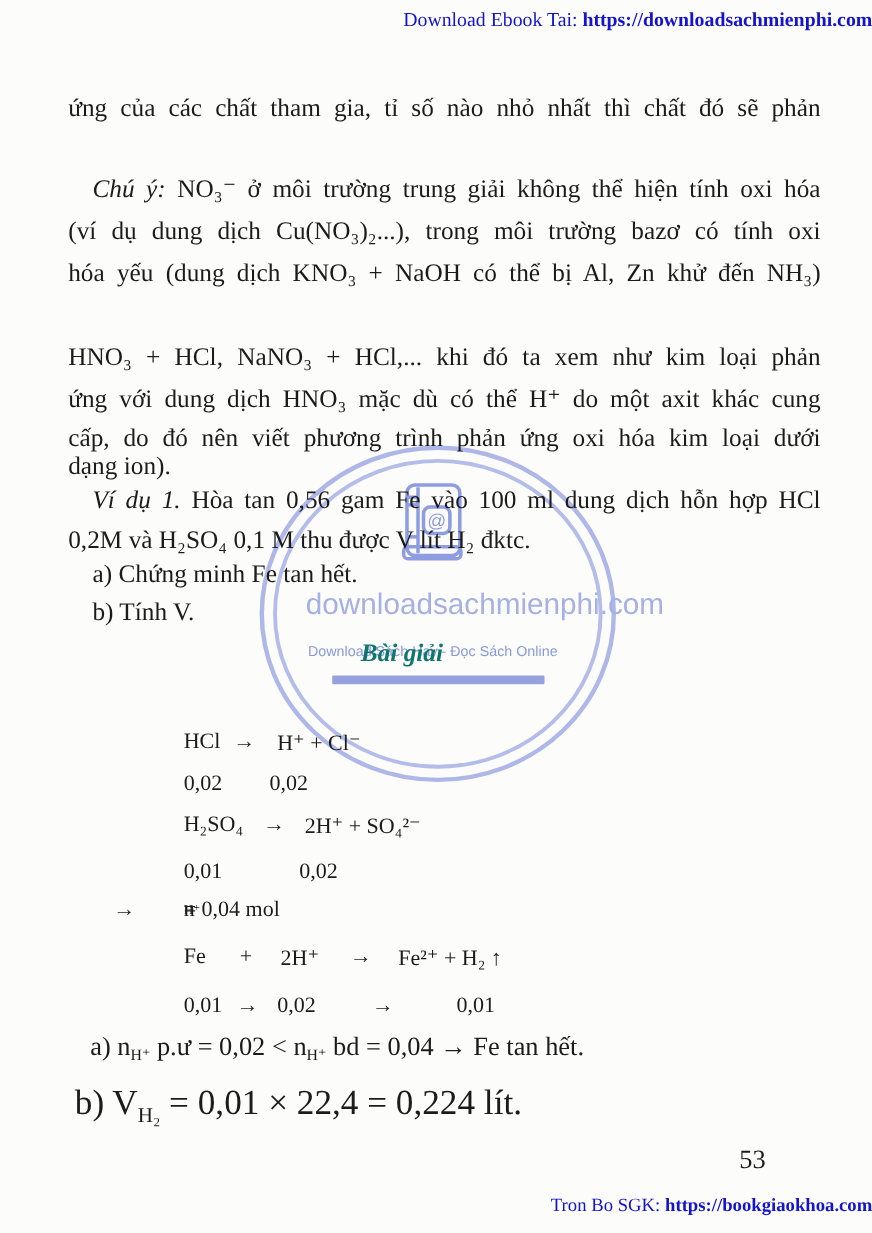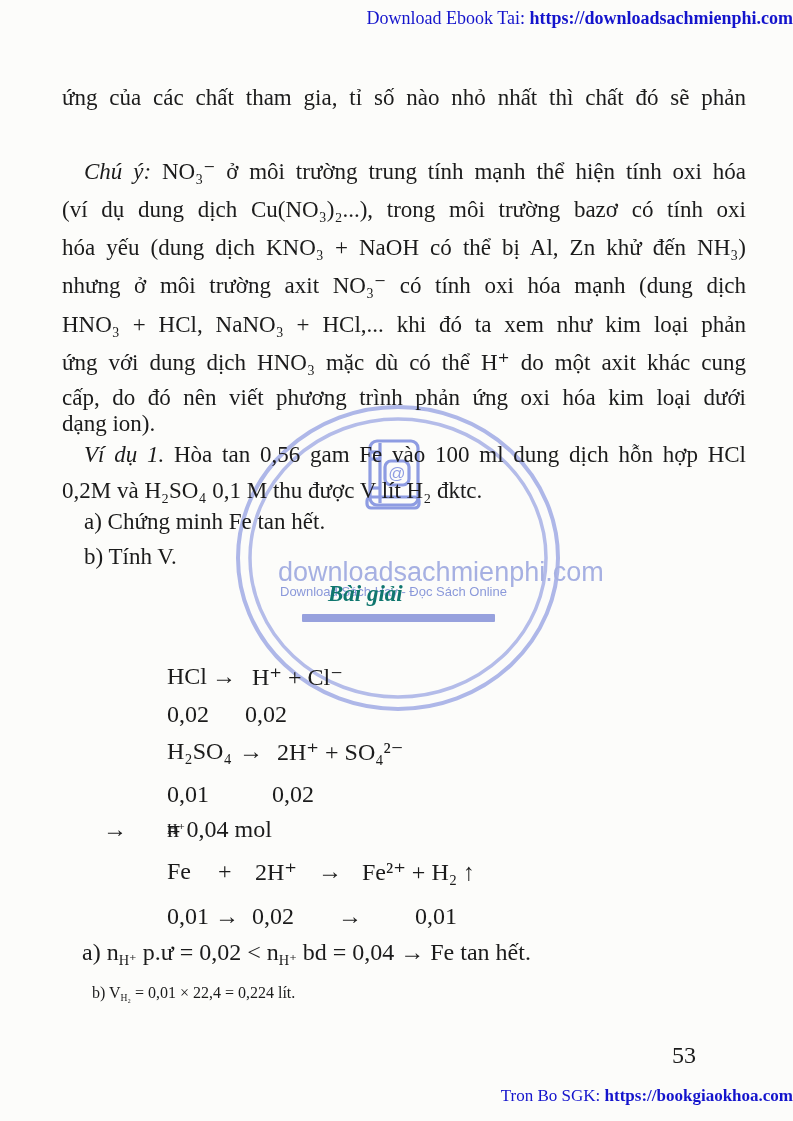--- a/index.html
+++ b/index.html
@@ -27,32 +27,32 @@
   }
   .just{white-space:normal;text-align:justify;text-align-last:justify;}
   .indent{text-indent:22px;}
   .it{font-style:italic;}
   
   .soltitle{
     position:absolute;left:328px;top:581px;
     font-size:23px;font-weight:bold;font-style:italic;color:#0f766e;
     white-space:nowrap;
   }
-  .eqrow{position:absolute;left:0;top:0;width:100%;height:34px;font-size:24px;text-decoration:underline;}
+  .eqrow{position:absolute;left:0;top:0;width:100%;height:34px;font-size:20px;text-decoration:underline;}
   .eqrow span{position:absolute;white-space:nowrap;}
   .sub{font-size:0.60em;position:relative;top:0.35em;}
   .pagenum{position:absolute;left:672px;top:1042px;font-size:24px;}
   
   .watermark{position:absolute;inset:0;z-index:0;}
   .content{position:absolute;inset:0;z-index:1;}
   .wm-svg{position:absolute;left:0;top:0;}
   .wm-url{
     position:absolute;left:278px;top:534px;
     font-family:"Liberation Sans","DejaVu Sans",sans-serif;
-    font-size:27px;color:#a6b0e2;white-space:nowrap;margin-top:23px;
+    font-size:27px;color:#a6b0e2;white-space:nowrap;
   }
   .wm-slogan{
     position:absolute;left:280px;top:584px;
     font-family:"Liberation Sans","DejaVu Sans",sans-serif;
     font-size:13px;color:#8b99da;white-space:nowrap;
   }
   .wm-bar{
     position:absolute;left:302px;top:614px;width:193px;height:8px;
     background:#97a1dd;border-radius:1px;
   }
@@ -86,25 +86,24 @@
 
     <div class="toplink">
       <span>Download Ebook Tai:</span>
       <span class="linkurl">https://downloadsachmienphi.com</span>
     </div>
 
     <div class="tline just" style="top:84px">ứng của các chất tham gia, tỉ số nào nhỏ nhất thì chất đó sẽ phản</div>
 
     <div class="tline just indent" style="top:158px">
       <span class="it">Chú ý:</span>
-      <span>NO₃⁻ ở môi trường trung tính mạnh thể hiện tính oxi hóa</span>
+      <span>NO₃⁻ ở môi trường trung giải không thể hiện tính oxi hóa</span>
     </div>
     <div class="tline just" style="top:196px">(ví dụ dung dịch Cu(NO₃)₂...), trong môi trường bazơ có tính oxi</div>
     <div class="tline just" style="top:234px">hóa yếu (dung dịch KNO₃ + NaOH có thể bị Al, Zn khử đến NH₃)</div>
-    <div class="tline just" style="top:272px">nhưng ở môi trường axit NO₃⁻ có tính oxi hóa mạnh (dung dịch</div>
     <div class="tline just" style="top:311px">HNO₃ + HCl, NaNO₃ + HCl,... khi đó ta xem như kim loại phản</div>
     <div class="tline just" style="top:349px">ứng với dung dịch HNO₃ mặc dù có thể H⁺ do một axit khác cung</div>
     <div class="tline just" style="top:384px">cấp, do đó nên viết phương trình phản ứng oxi hóa kim loại dưới</div>
     <div class="tline" style="top:410px">dạng ion).</div>
 
     <div class="tline just indent" style="top:441px">
       <span class="it">Ví dụ 1.</span>
       <span>Hòa tan 0,56 gam Fe vào 100 ml dung dịch hỗn hợp HCl</span>
     </div>
     <div class="tline" style="top:477px">0,2M và H₂SO₄ 0,1 M thu được V lít H₂ đktc.</div>
@@ -159,21 +158,21 @@
     </div>
 
     <div class="tline" style="top:938px;left:82px;font-size:24px">
       <span>a)</span>
       <span><span>n</span><span class="sub">H⁺</span></span>
       <span>p.ư = 0,02 &lt;</span>
       <span><span>n</span><span class="sub">H⁺</span></span>
       <span>bd = 0,04 → Fe tan hết.</span>
     </div>
 
-    <div class="tline" style="top:983px;left:92px;font-size:16px">
+    <div class="tline" style="top:983px;left:68px;font-size:32px">
       <span>b)</span>
       <span><span>V</span><span class="sub">H₂</span></span>
       <span>= 0,01 × 22,4 = 0,224 lít.</span>
     </div>
 
     <div class="pagenum">53</div>
 
     <div class="bottomlink">
       <span>Tron Bo SGK:</span>
       <span class="linkurl">https://bookgiaokhoa.com</span>

